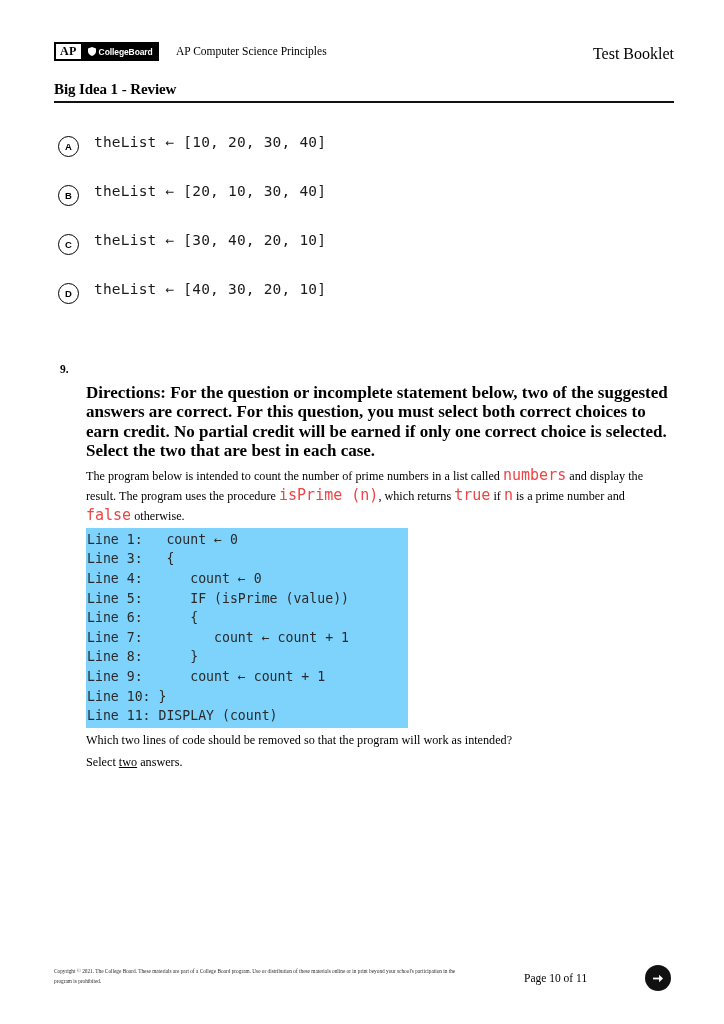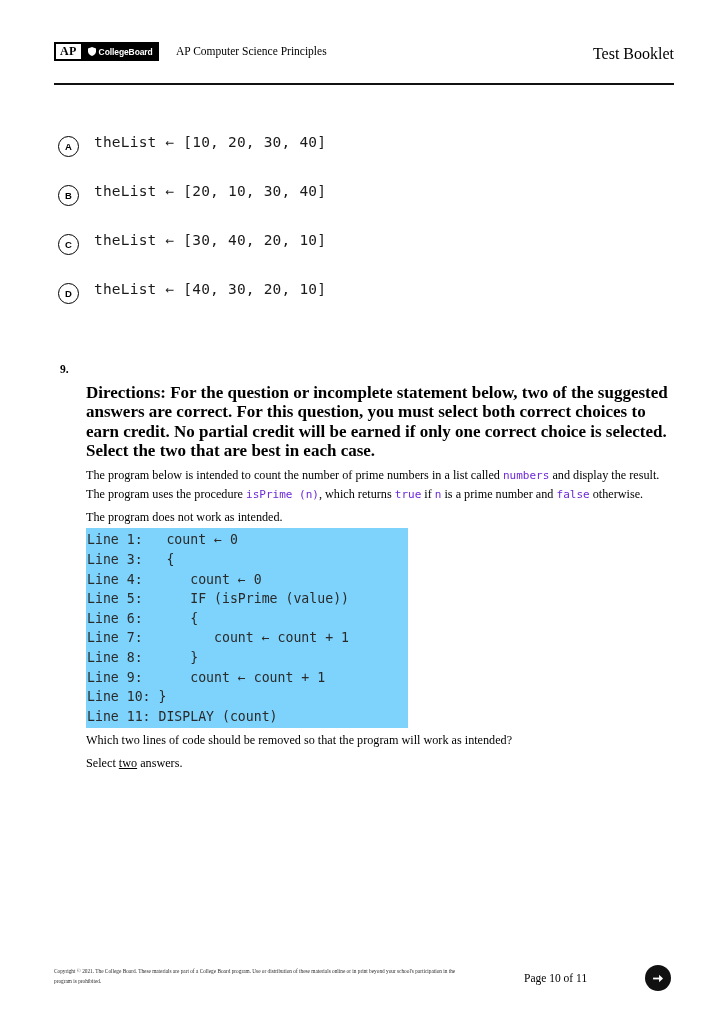--- a/index.html
+++ b/index.html
@@ -174,22 +174,22 @@
     text-align: left;
   }
   .prose {
     font-family: "Liberation Serif", serif;
     font-size: 12.2px;
     line-height: 19.4px;
     margin: 5px 0 0 0;
   }
   .prose .mono {
     font-family: "DejaVu Sans Mono", monospace;
-    font-size: 11px;
-    color: #6d28d9;
+    font-size: 15px;
+    color: #ef4444;
   }
   .notework {
     font-family: "Liberation Serif", serif;
     font-size: 12.2px;
     line-height: 19px;
     margin: 4px 0 0 0;
   }
 
   
   .code-block {
@@ -265,20 +265,21 @@
           </svg>
         </span>
         <span>CollegeBoard</span>
       </span>
     </div>
     <div class="header-subject">AP Computer Science Principles</div>
     <div class="header-right">Test Booklet</div>
   </div>
 
   <div class="title-wrap">
+    <h1 class="page-title">Big Idea 1 - Review</h1>
     <div class="title-rule"></div>
   </div>
 
   <div class="options">
 
     <div class="option-row">
       <div class="option-bubble">A</div>
       <div class="option-code">theList ← [10, 20, 30, 40]</div>
     </div>
 
@@ -302,21 +303,20 @@
   <div class="qnum">9.</div>
 
   <div class="qbody">
 
     <p class="directions">Directions: For the question or incomplete statement below, two of the suggested answers are correct. For this question, you must select both correct choices to earn credit. No partial credit will be earned if only one correct choice is selected. Select the two that are best in each case.</p>
 
     <p class="prose">
       <span>The program below is intended to count the number of prime numbers in a list called </span><span class="mono">numbers</span><span> and display the result. The program uses the procedure </span><span class="mono">isPrime (n)</span><span>, which returns </span><span class="mono">true</span><span> if </span><span class="mono">n</span><span> is a prime number and </span><span class="mono">false</span><span> otherwise.</span>
     </p>
 
-    <p class="notework">The program does not work as intended.</p>
 
     <div class="code-block">
       <div class="code-line">Line 1:   count ← 0</div>
       <div class="code-line">Line 3:   {</div>
       <div class="code-line">Line 4:      count ← 0</div>
       <div class="code-line">Line 5:      IF (isPrime (value))</div>
       <div class="code-line">Line 6:      {</div>
       <div class="code-line">Line 7:         count ← count + 1</div>
       <div class="code-line">Line 8:      }</div>
       <div class="code-line">Line 9:      count ← count + 1</div>

